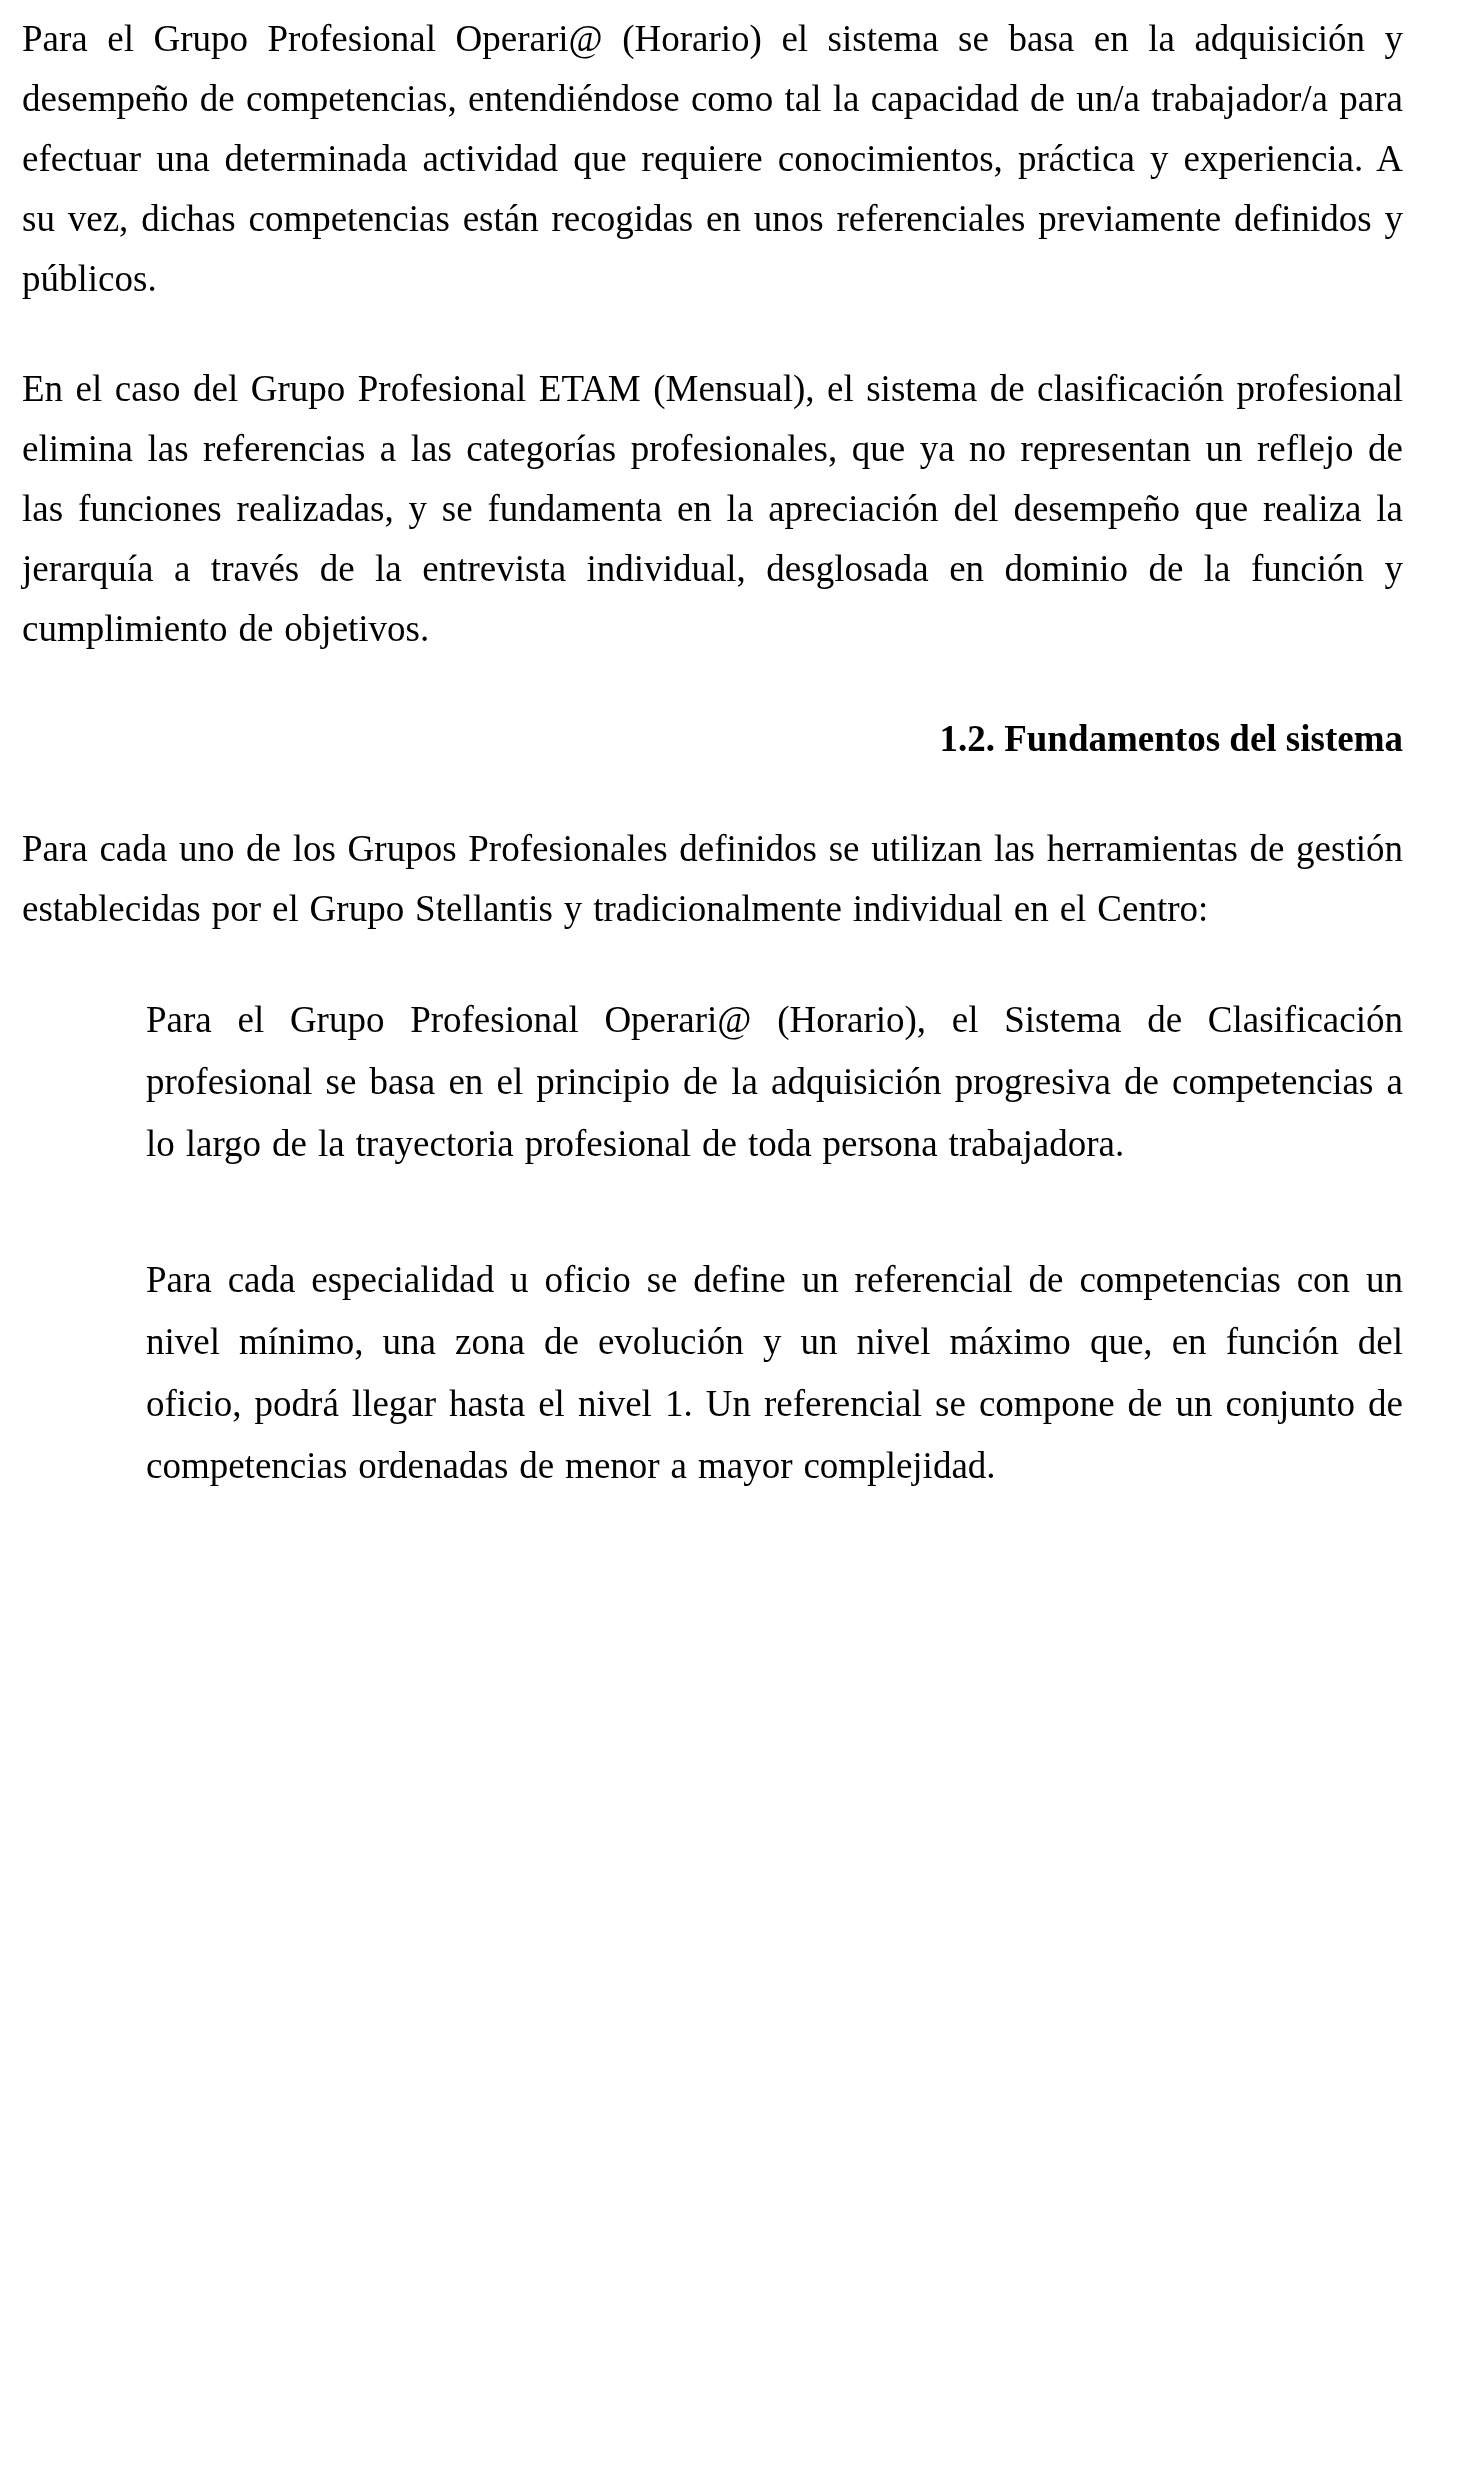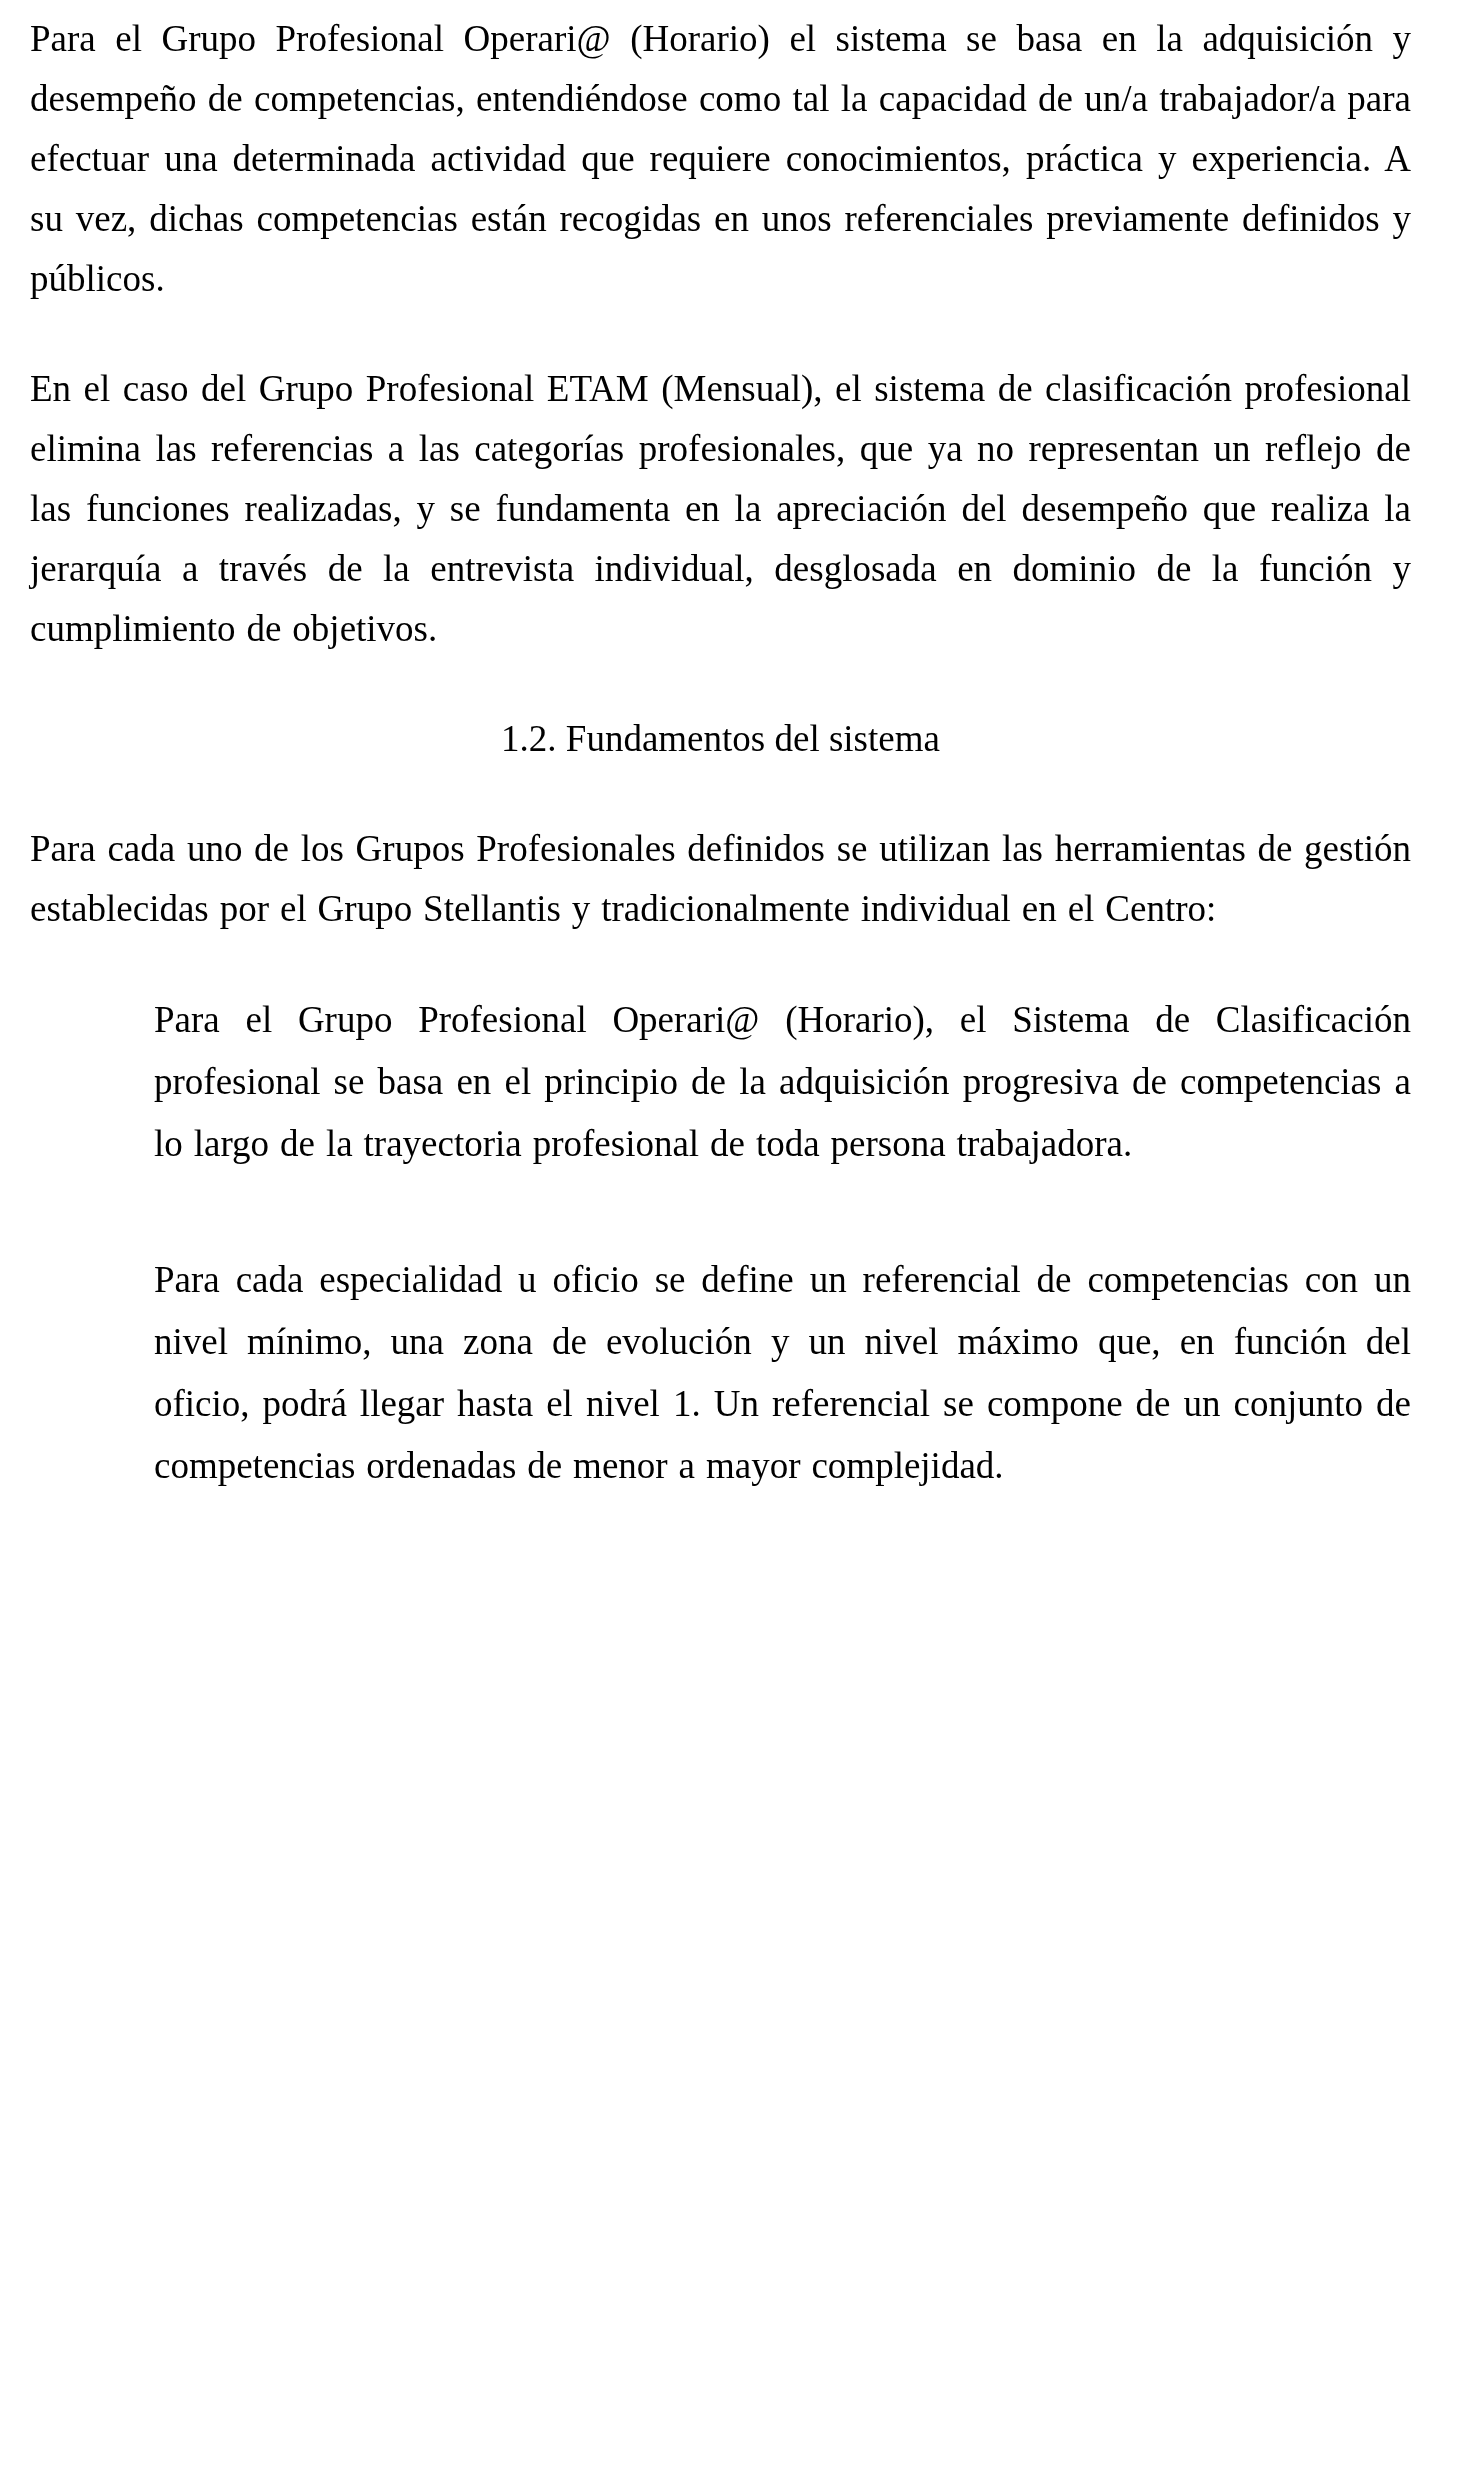--- a/index.html
+++ b/index.html
@@ -12,35 +12,34 @@
     height: 2475px;
     font-family: "Liberation Serif", "DejaVu Serif", serif;
     color: #000000;
     overflow: hidden;
   }
   .page {
     box-sizing: border-box;
     width: 1427px;
     height: 2475px;
     padding: 8.6px 24px 0 22px;
-    margin-left: 8px;
   }
   .para {
     font-size: 37px;
     line-height: 60px;
     text-align: justify;
     text-justify: inter-word;
     margin: 0 0 50px 0;
     word-spacing: 1.7px;
   }
   .heading {
     font-size: 37px;
     line-height: 60px;
-    font-weight: normal;
-    text-align: center;
+    font-weight: bold;
+    text-align: right;
     margin: 0 0 50px 0;
   }
   .indented {
     margin-left: 124px;
     margin-bottom: 74px;
     line-height: 62px;
   }
   .indented:last-child {
     margin-bottom: 0;
   }

